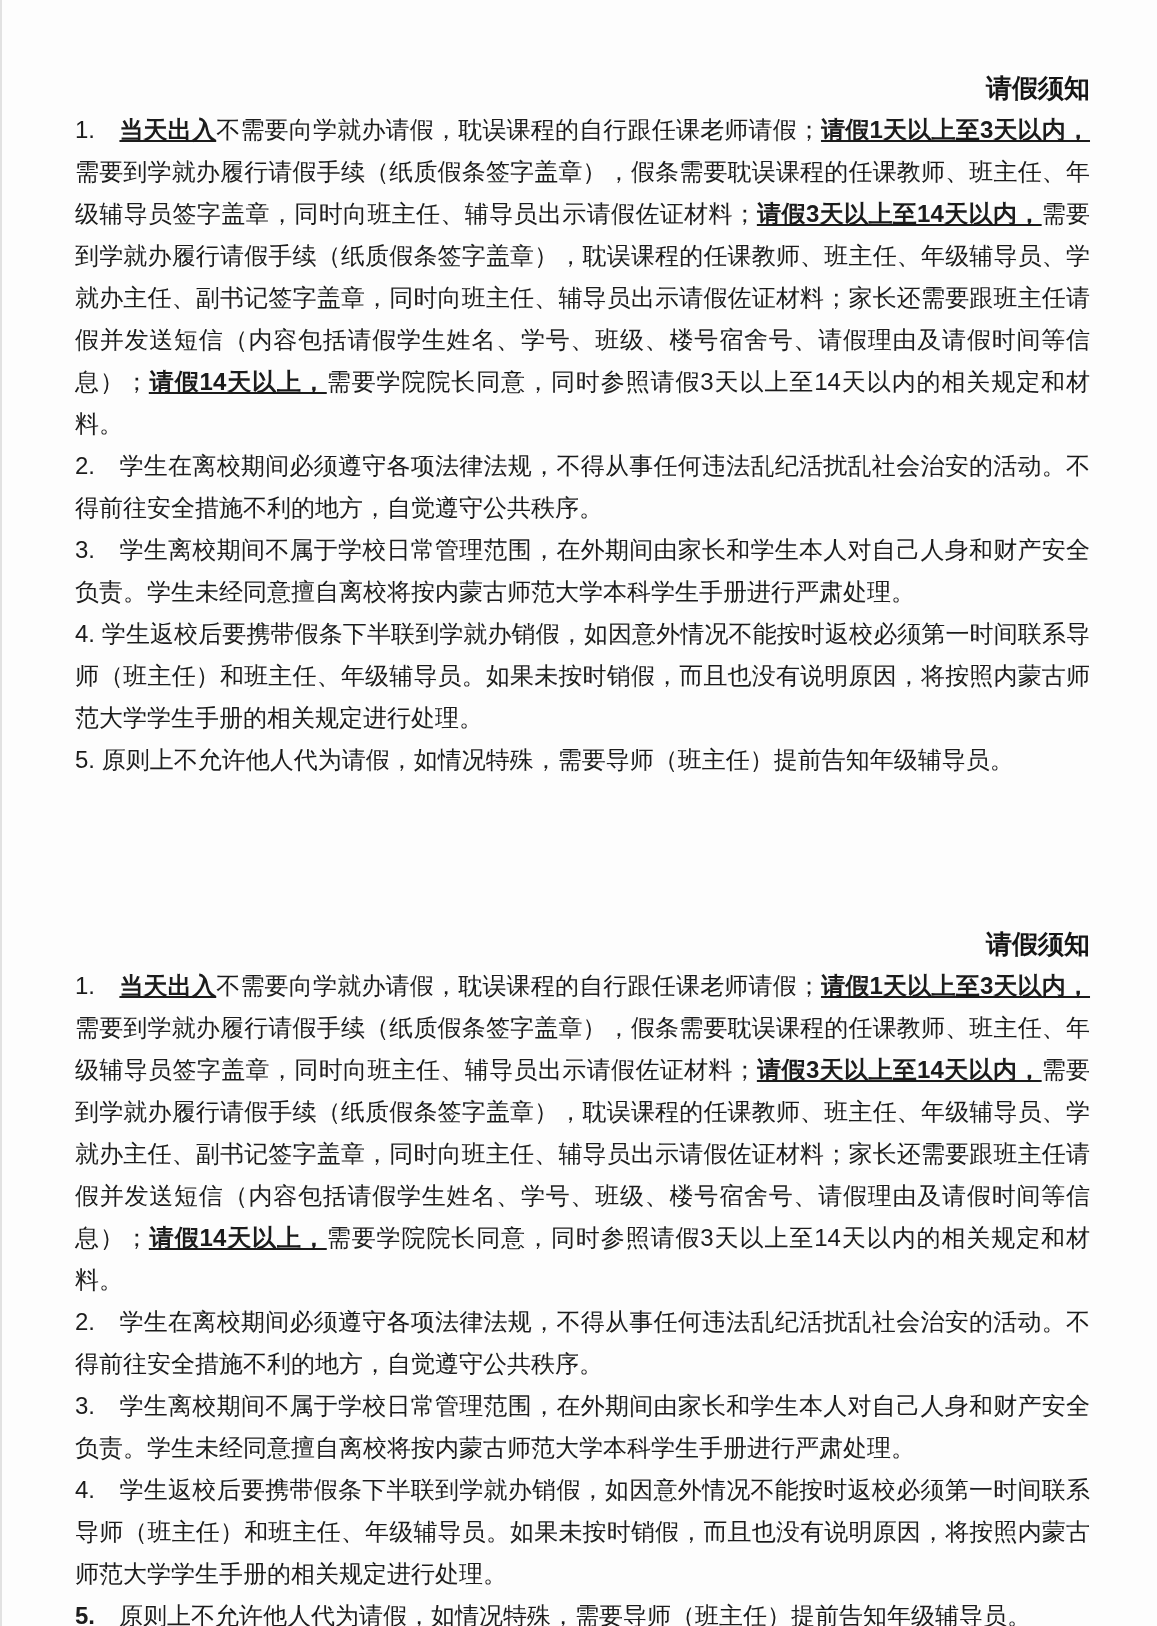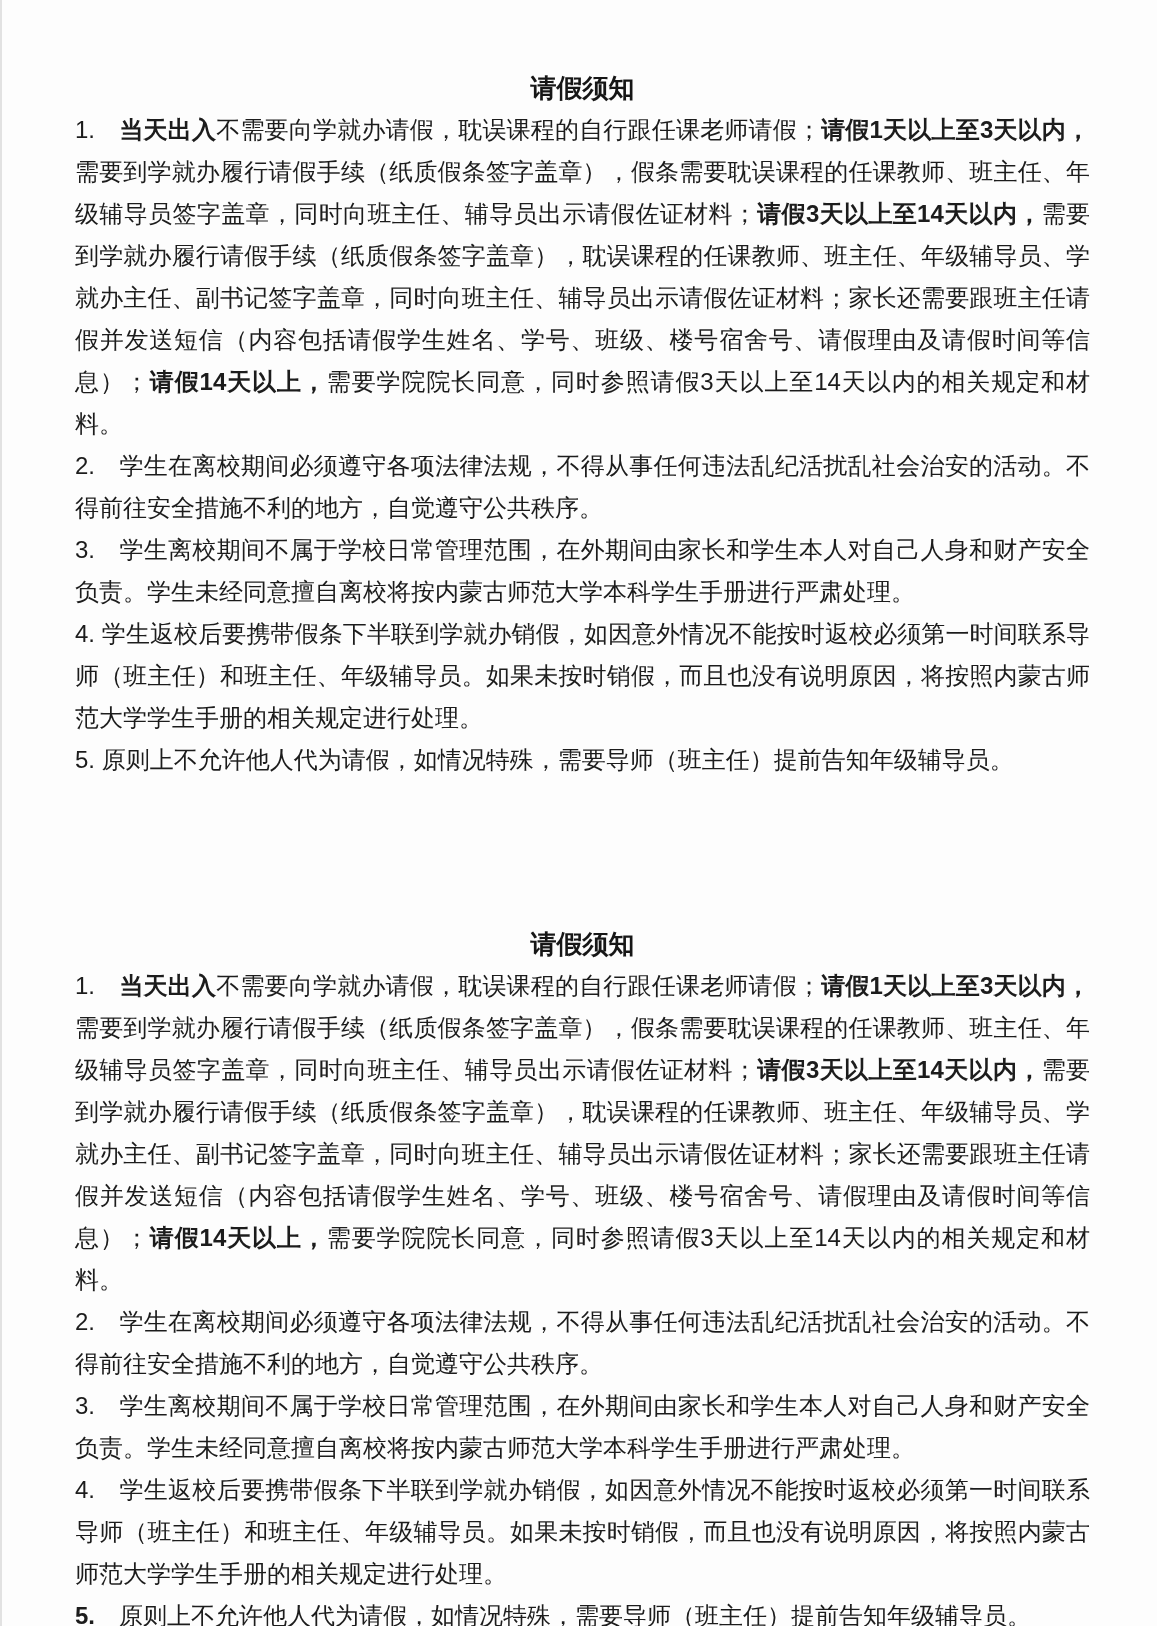--- a/index.html
+++ b/index.html
@@ -29,39 +29,39 @@
   }
   .notice-section {
     display: block;
   }
   .notice-section.second {
     margin-top: 142px;
   }
   .notice-title {
     font-size: 26px;
     font-weight: bold;
-    text-align: center;
+    text-align: right;
     margin: 0;
     line-height: 42px;
     color: #161616;
   }
   .notice-items {
     margin: 0;
   }
   .item {
     margin: 0;
     font-size: 24px;
     line-height: 42px;
     text-align: justify;
     text-justify: inter-ideograph;
     color: #1c1c1c;
     word-break: break-all;
   }
   .run { font-weight: normal; }
-  .run.bold { font-weight: bold; }
+  .run.bold { font-weight: bold; text-decoration: underline; }
 </style>
 </head>
 <body>
 
 <div class="scan-edge"></div>
 
 <div class="page">
 
   <section class="notice-section first">
     <h1 class="notice-title">请假须知</h1>

